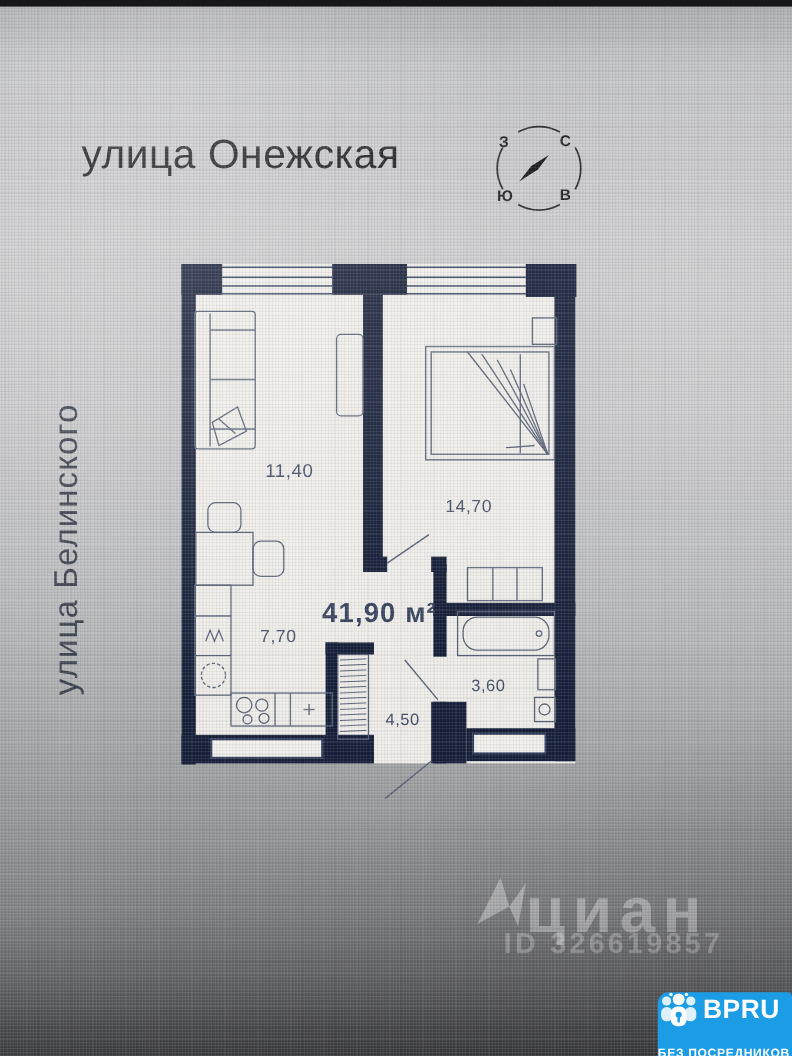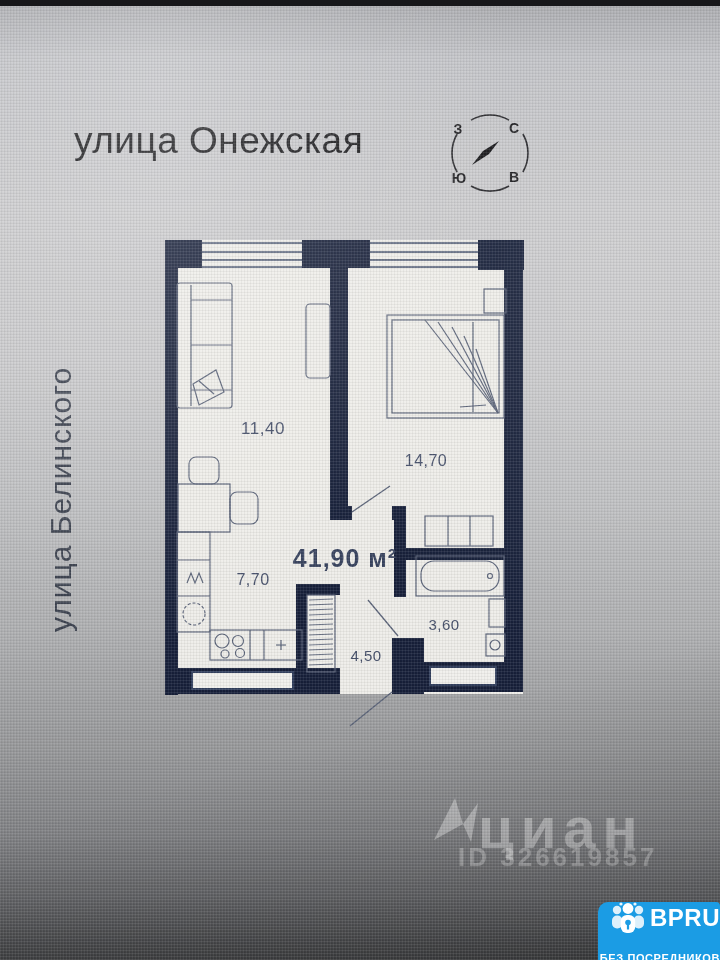--- a/index.html
+++ b/index.html
@@ -35,21 +35,21 @@
   #a-hall{left:366px;top:655px;}
   .total-label{position:absolute;left:345px;top:558px;transform:translate(-50%,-50%);
     font-size:25px;font-weight:bold;color:#39445f;letter-spacing:1px;z-index:11;white-space:nowrap;}
 
   .wm-brand{position:absolute;left:478px;top:794px;font-size:58px;font-weight:700;
     color:rgba(255,255,255,0.40);letter-spacing:7px;z-index:20;}
   .wm-id{position:absolute;left:458px;top:842px;font-size:26px;font-weight:700;
     color:rgba(255,255,255,0.32);letter-spacing:3px;z-index:20;}
 
   .badge{position:absolute;left:598px;top:902px;width:122px;height:58px;background:#1b9ce4;
-    border-radius:10px 4px 0 0;z-index:46;display:flex;flex-direction:column;align-items:flex-end;
+    border-radius:10px 4px 0 0;z-index:46;display:flex;flex-direction:column;align-items:flex-start;
     justify-content:center;padding-top:2px;box-sizing:border-box;}
   .badge-row{display:flex;align-items:center;gap:3px;}
   .badge-brand{color:#fff;font-size:24px;font-weight:700;letter-spacing:.5px;line-height:1;}
   .badge-tag{color:#fff;font-size:11px;letter-spacing:.6px;margin-top:16px;white-space:nowrap;font-weight:bold;}
 </style>
 </head>
 <body>
 
 <div class="stage">
 

